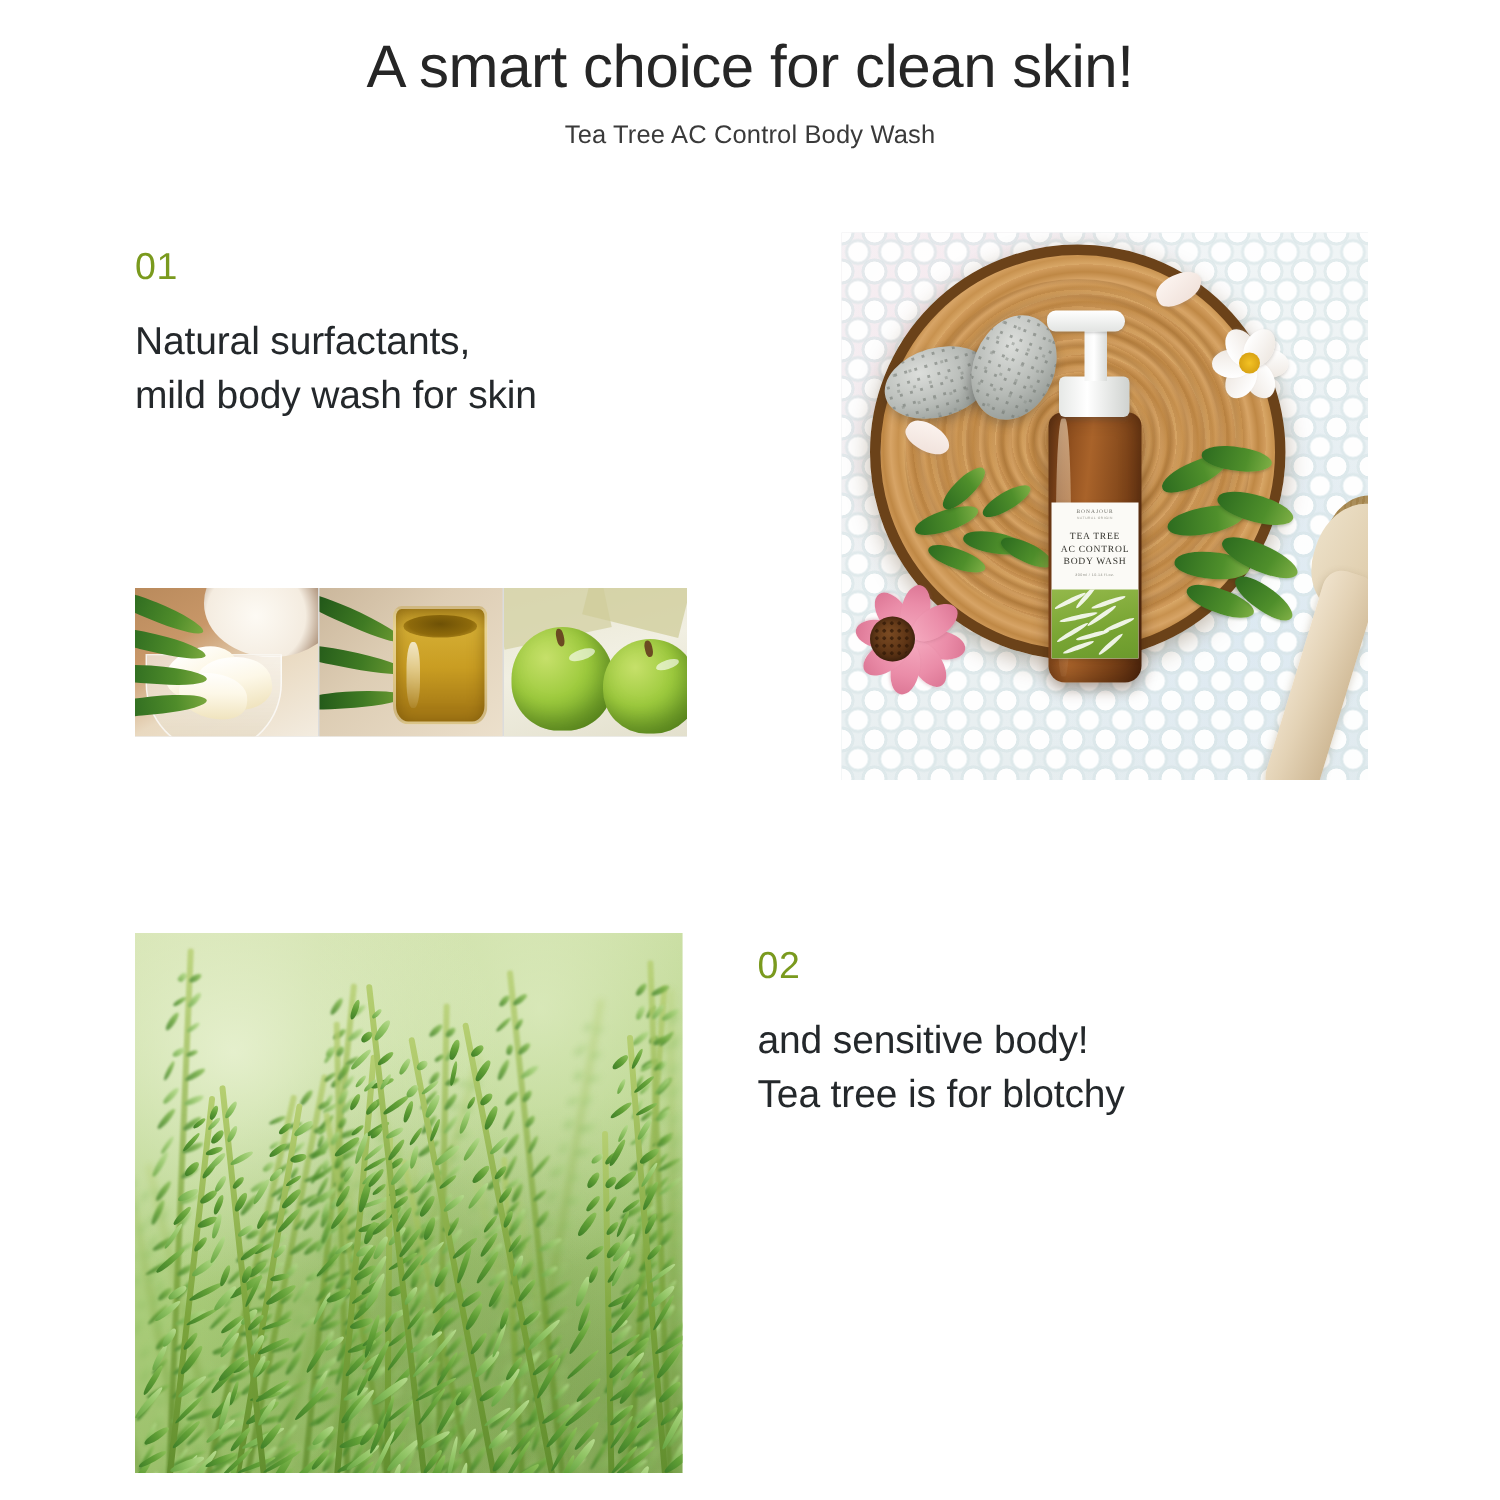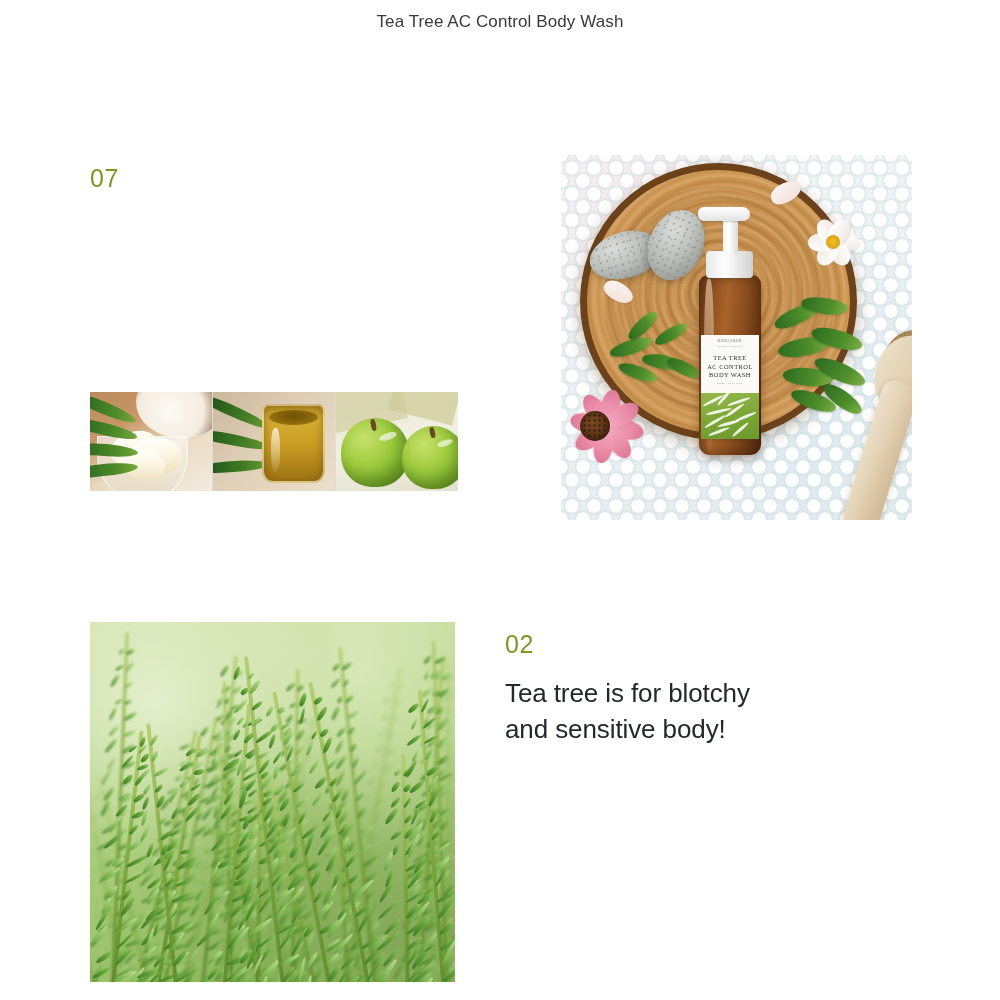--- a/index.html
+++ b/index.html
@@ -393,25 +393,30 @@
 
   .b2-text{ position:absolute; left:505px; top:632px; width:400px; }
   .b2-body{ margin-top:24px; width:382px; }
 </style>
 </head>
 <body>
 
 <div class="page">
 
   <div class="hdr">
+    <div class="hdr-title">A smart choice for clean skin!</div>
     <div class="hdr-sub">Tea Tree AC Control Body Wash</div>
   </div>
 
   <div class="b1-text">
-    <div class="num" style="color:#7a9a1e">07</div>
+    <div class="num" style="color:#7a9a1e">01</div>
+    <div class="feat-head">
+      <div>Natural surfactants,</div>
+      <div>mild body wash for skin</div>
+    </div>
   </div>
 
   <div class="thumbs">
 
     <div class="thumb t-coco">
       <div class="shellA"></div>
       <div class="bowl"></div>
       <div class="flesh1"></div>
       <div class="flesh2"></div>
       <div class="flesh3"></div>
@@ -1759,18 +1764,18 @@
         <div class="needle lt" style="width: 11.2582px; height: 3.18939px; left: auto; bottom: 275.145px; transform: rotate(-60.1202deg); right: 2px;"></div>
         <div class="needle" style="width: 16.5452px; height: 3.20528px; left: 2px; bottom: 275.145px; transform: rotate(-34.9181deg);"></div>
         <div class="needle" style="width: 13.0144px; height: 4.7723px; left: auto; bottom: 291.095px; transform: rotate(-36.7197deg); right: 2px;"></div>
         <div class="needle" style="width: 14.9979px; height: 3.37807px; left: 2px; bottom: 291.095px; transform: rotate(-58.7805deg);"></div>
       </div>
     </div>
 
   <div class="b2-text">
     <div class="num" style="color:#7a9a1e">02</div>
     <div class="feat-head">
+      <div>and sensitive body!</div>
       <div>Tea tree is for blotchy</div>
-      <div>and sensitive body!</div>
     </div>
   </div>
 
 </div>
 
 </body></html>

